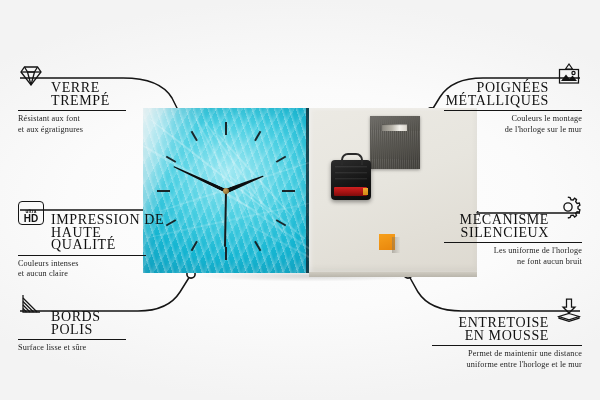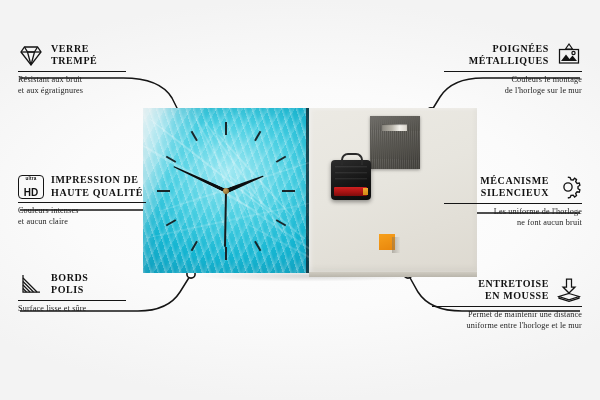--- a/index.html
+++ b/index.html
@@ -69,32 +69,32 @@
   .hand-m{width:4px;height:58px;margin-left:-2px;margin-top:-58px;
     clip-path:polygon(0 100%,100% 100%,62% 0,38% 0);}
   .hand-s{width:2px;height:56px;margin-left:-1px;margin-top:-56px;background:#17191a;}
   .cap{position:absolute;left:50%;top:50%;width:6px;height:6px;margin:-3px 0 0 -3px;
     border-radius:50%;background:radial-gradient(circle at 35% 35%,#c8a35e,#7a5c1e);}
   .shadow{position:absolute;left:150px;top:268px;width:320px;height:16px;
     background:radial-gradient(ellipse 160px 8px at 50% 50%,rgba(60,60,60,.20),rgba(60,60,60,0) 70%);}
   
   .callout{position:absolute;}
   .co-head{display:flex;align-items:center;gap:7px;}
-  .co-title{font-size:10px;font-weight:700;letter-spacing:.6px;color:#111;line-height:12.5px;
-    text-transform:uppercase;}
+  .co-title{font-size:14px;font-weight:400;letter-spacing:.6px;color:#111;line-height:12.5px;
+    text-transform:uppercase;margin-top:40px;}
   .co-rule{height:1.4px;background:#151515;margin-top:3px;}
   .co-desc{font-size:8.2px;color:#1c1c1c;line-height:10.5px;margin-top:3px;letter-spacing:.15px;}
   .left .co-head{justify-content:flex-start;}
   .left .co-title{text-align:left;}
   .right .co-head{justify-content:flex-end;flex-direction:row;align-items:center;}
   .right .co-title{text-align:right;}
   .right .co-desc{text-align:right;}
   .ico{width:26px;height:26px;flex:0 0 26px;display:block;}
   .hd-badge{width:24px;height:22px;border:1.6px solid #151515;border-radius:4px;
-    display:flex;flex-direction:column;align-items:center;justify-content:space-between;flex:0 0 24px;}
+    display:flex;flex-direction:column;align-items:center;justify-content:flex-end;flex:0 0 24px;}
   .hd-badge .u{font-size:4.6px;font-weight:700;letter-spacing:.2px;line-height:5px;color:#111;
     font-family:"Liberation Sans",sans-serif;}
   .hd-badge .h{font-size:10px;font-weight:700;line-height:10px;color:#111;
     font-family:"Liberation Sans",sans-serif;}
   svg{display:block;overflow:visible;}
   .lines{position:absolute;inset:0;pointer-events:none;}
 </style>
 </head>
 <body>
 
@@ -181,21 +181,21 @@
           </g>
         </svg>
       </span>
       <span class="co-title">
         <span>VERRE</span><br>
         <span>TREMPÉ</span>
       </span>
     </div>
     <div class="co-rule" style="width:108px;"></div>
     <div class="co-desc">
-      <span>Résistant aux bruit</span><br>
+      <span>Résistant aux font</span><br>
       <span>et aux égratignures</span>
     </div>
   </div>
 
   <div class="callout left" style="left:18px;top:174px;width:150px;">
     <div class="co-head">
       <span class="hd-badge">
         <span class="u">ultra</span>
         <span class="h">HD</span>
       </span>

